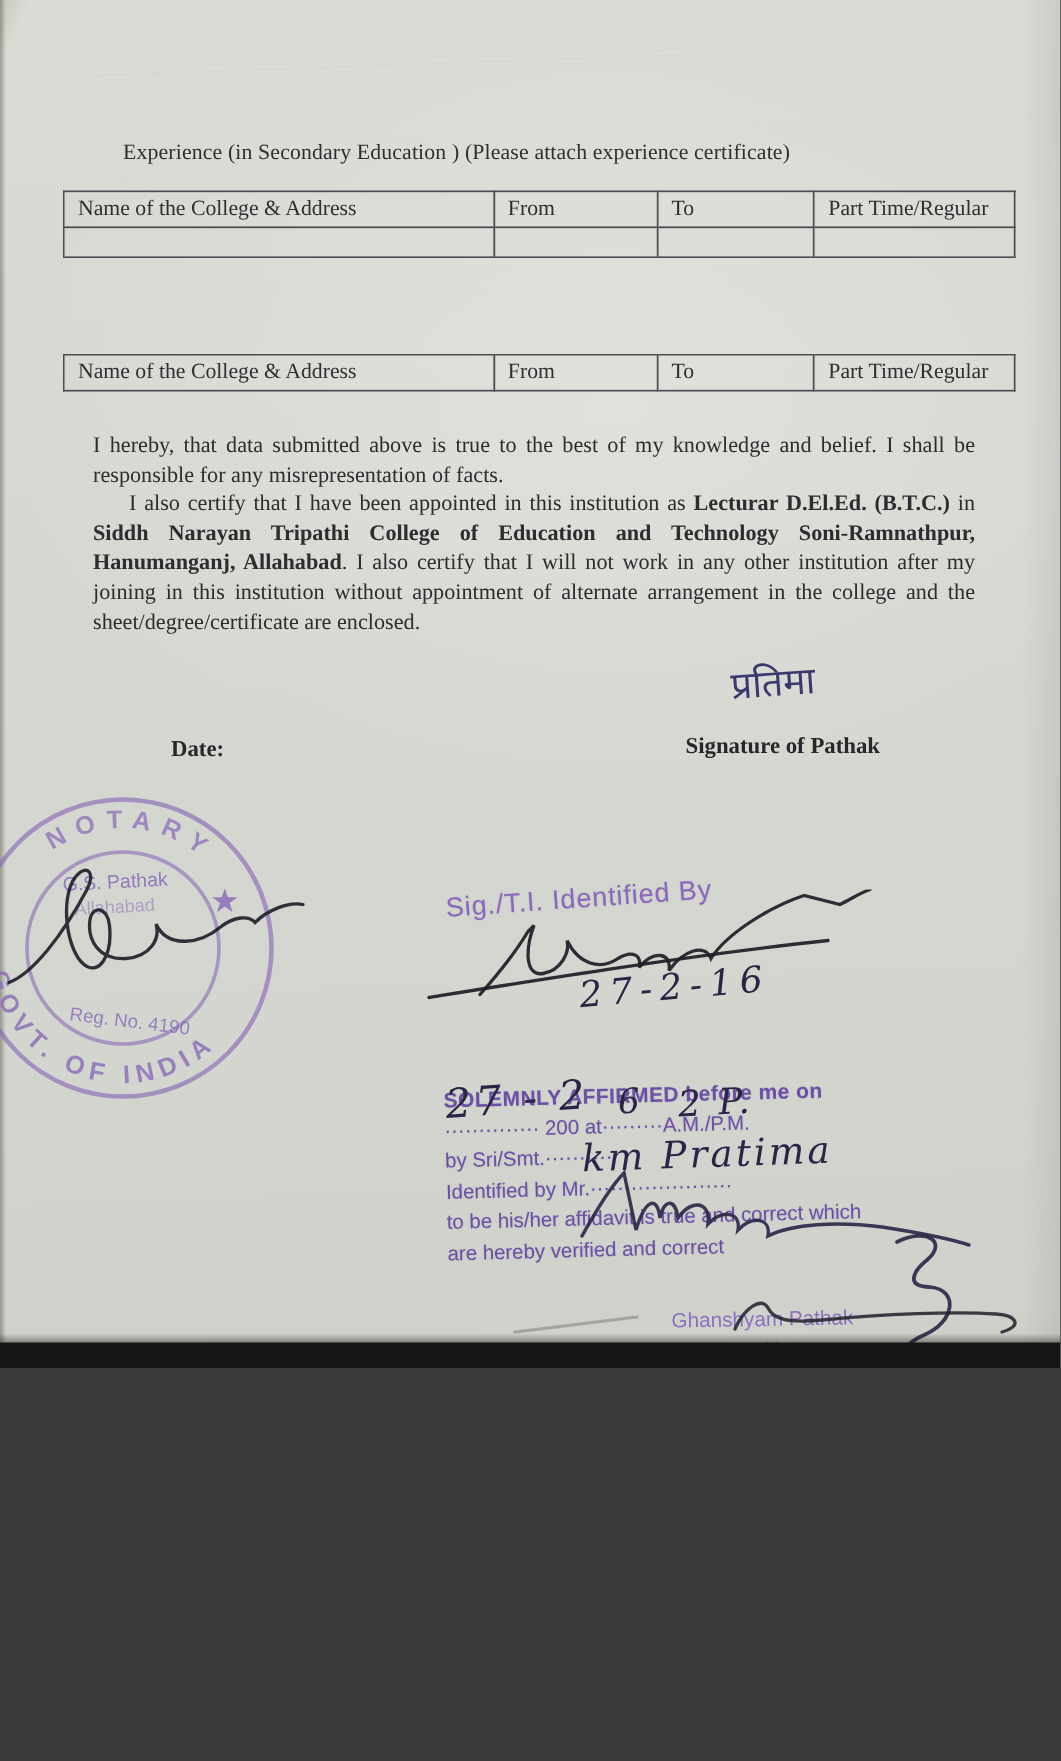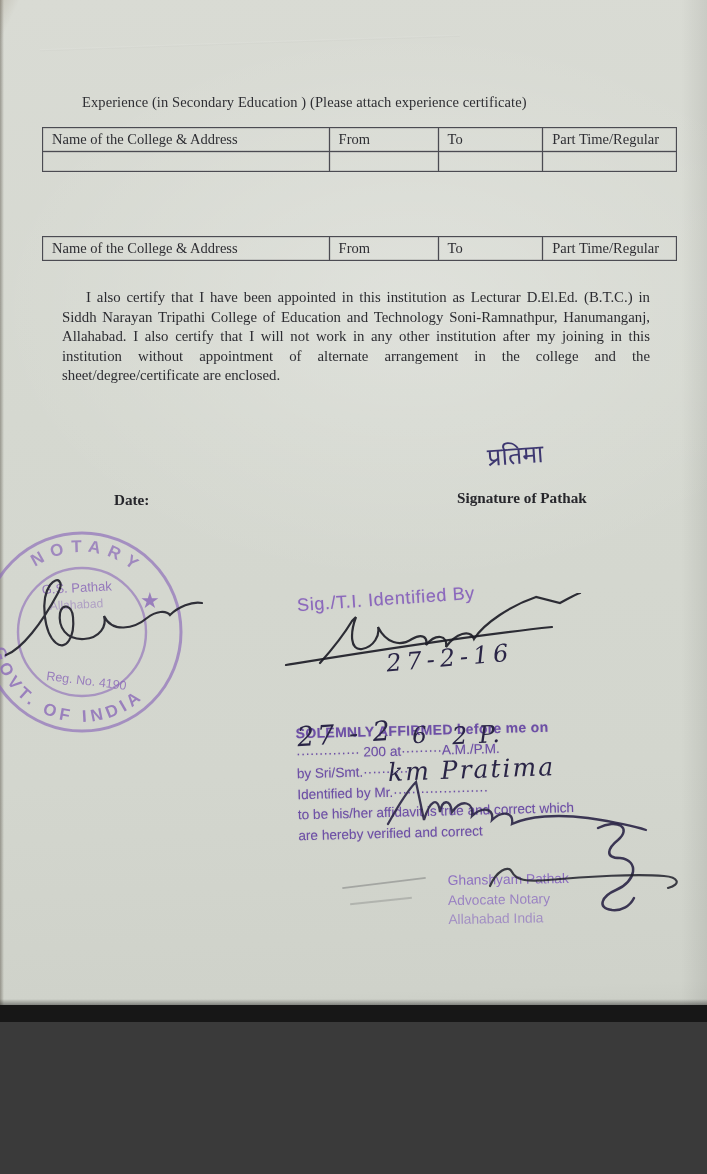--- a/index.html
+++ b/index.html
@@ -1,36 +1,36 @@
 <!DOCTYPE html>
 <html><head>
 <meta charset="utf-8">
 <style>
   html,body{margin:0;padding:0;background:#3a3a3a;}
   #scan{
-    position:relative;width:707px;height:1022px;overflow:hidden;
+    position:relative;width:707px;height:912px;overflow:hidden;
     background:
       radial-gradient(ellipse 600px 400px at 58% 30%, rgba(255,255,255,.22), rgba(255,255,255,0) 70%),
       linear-gradient(115deg, rgba(120,105,80,.18) 0px, rgba(120,105,80,0) 18px),
       linear-gradient(to right, rgba(40,32,20,.35) 0px, rgba(40,32,20,0) 4px),
       linear-gradient(to left, rgba(0,0,0,.07) 0px, rgba(0,0,0,0) 26px),
       linear-gradient(178deg, #d9dbd4 0%, #d5d8d0 40%, #d3d6ce 75%, #cfd2ca 96%, #c7cac2 100%);
     font-family:"Liberation Serif", serif;color:#2b2b30;
   }
   .crease{position:absolute;background:linear-gradient(to bottom, rgba(255,255,255,.35), rgba(0,0,0,.08));height:2px;opacity:.35;}
   .heading{position:absolute;font-size:14.5px;letter-spacing:.1px;color:#2e2e33;}
   table.exp{position:absolute;border-collapse:collapse;table-layout:fixed;width:635px;padding-left:48px;}
   table.exp td{border:1.6px solid #4b4b52;font-size:14.5px;padding:1px 0 1px 9px;color:#2e2e33;
     box-shadow:inset 0 0 0 .4px rgba(75,75,82,.35);}
   table.exp tr.hdr td{height:21px;}
   table.exp tr.blank td{height:17px;}
   .decl{position:absolute;left:62px;top:288px;width:588px;font-size:14.8px;line-height:19.6px;text-align:justify;color:#2c2c31;}
   .decl p{margin:0;}
   .decl p.p2{text-indent:24px;}
-  .b{font-weight:normal;}
+  .b{font-weight:bold;}
   .label-bold{position:absolute;font-weight:bold;font-size:15.2px;color:#26262b;margin-top:10px;}
   .hand{position:absolute;font-family:"DejaVu Serif", serif;font-style:italic;color:#2a2546;}
   .hindi{position:absolute;font-family:"DejaVu Sans", sans-serif;color:#3d3770;font-size:25px;transform:rotate(-4deg);}
   .stamp-line{white-space:nowrap;}
   .affirm{position:absolute;left:297px;top:719px;width:330px;transform:rotate(-1.5deg);
     font-family:"Liberation Sans", sans-serif;font-size:13.6px;line-height:20.5px;color:#6d4fa5;
     text-shadow:0 0 1px rgba(109,79,165,.35);}
   .affirm .l1{font-weight:bold;font-size:14px;letter-spacing:.3px;}
   .sigti{position:absolute;left:297px;top:589px;font-family:"Liberation Sans", sans-serif;
     font-size:18px;letter-spacing:.6px;color:#8b68bc;transform:rotate(-4deg);
@@ -90,20 +90,21 @@
         <tr class="hdr">
       <td>Name of the College &amp; Address</td>
       <td>From</td>
       <td>To</td>
       <td>Part Time/Regular</td>
     </tr>
   </tbody>
     </table>
 
   <div class="decl">
+    <p class="p1">I hereby, that data submitted above is true to the best of my knowledge and belief. I shall be responsible for any misrepresentation of facts.</p>
     <p class="p2"><span>I also certify that I have been appointed in this institution as </span><span class="b">Lecturar D.El.Ed. (B.T.C.)</span><span>  in </span><span class="b">Siddh Narayan Tripathi College of Education and Technology Soni-Ramnathpur, Hanumanganj, Allahabad</span><span>. I also certify that I will not work in any other institution after my joining in this institution without appointment of alternate arrangement in the college and the sheet/degree/certificate are enclosed.</span></p>
   </div>
 
   <div class="hindi" style="left:487px;top:437px;">प्रतिमा</div>
   <div class="label-bold" style="left:114px;top:481px;">Date:</div>
   <div class="label-bold" style="left:457px;top:479px;">Signature of Pathak</div>
 
   <svg class="ink-svg" style="left:-22px;top:528px;" width="212" height="212" viewBox="0 0 212 212">
     <defs>
       <path id="arcTop" d="M 24,104 A 80,80 0 0 1 184,104"></path>

